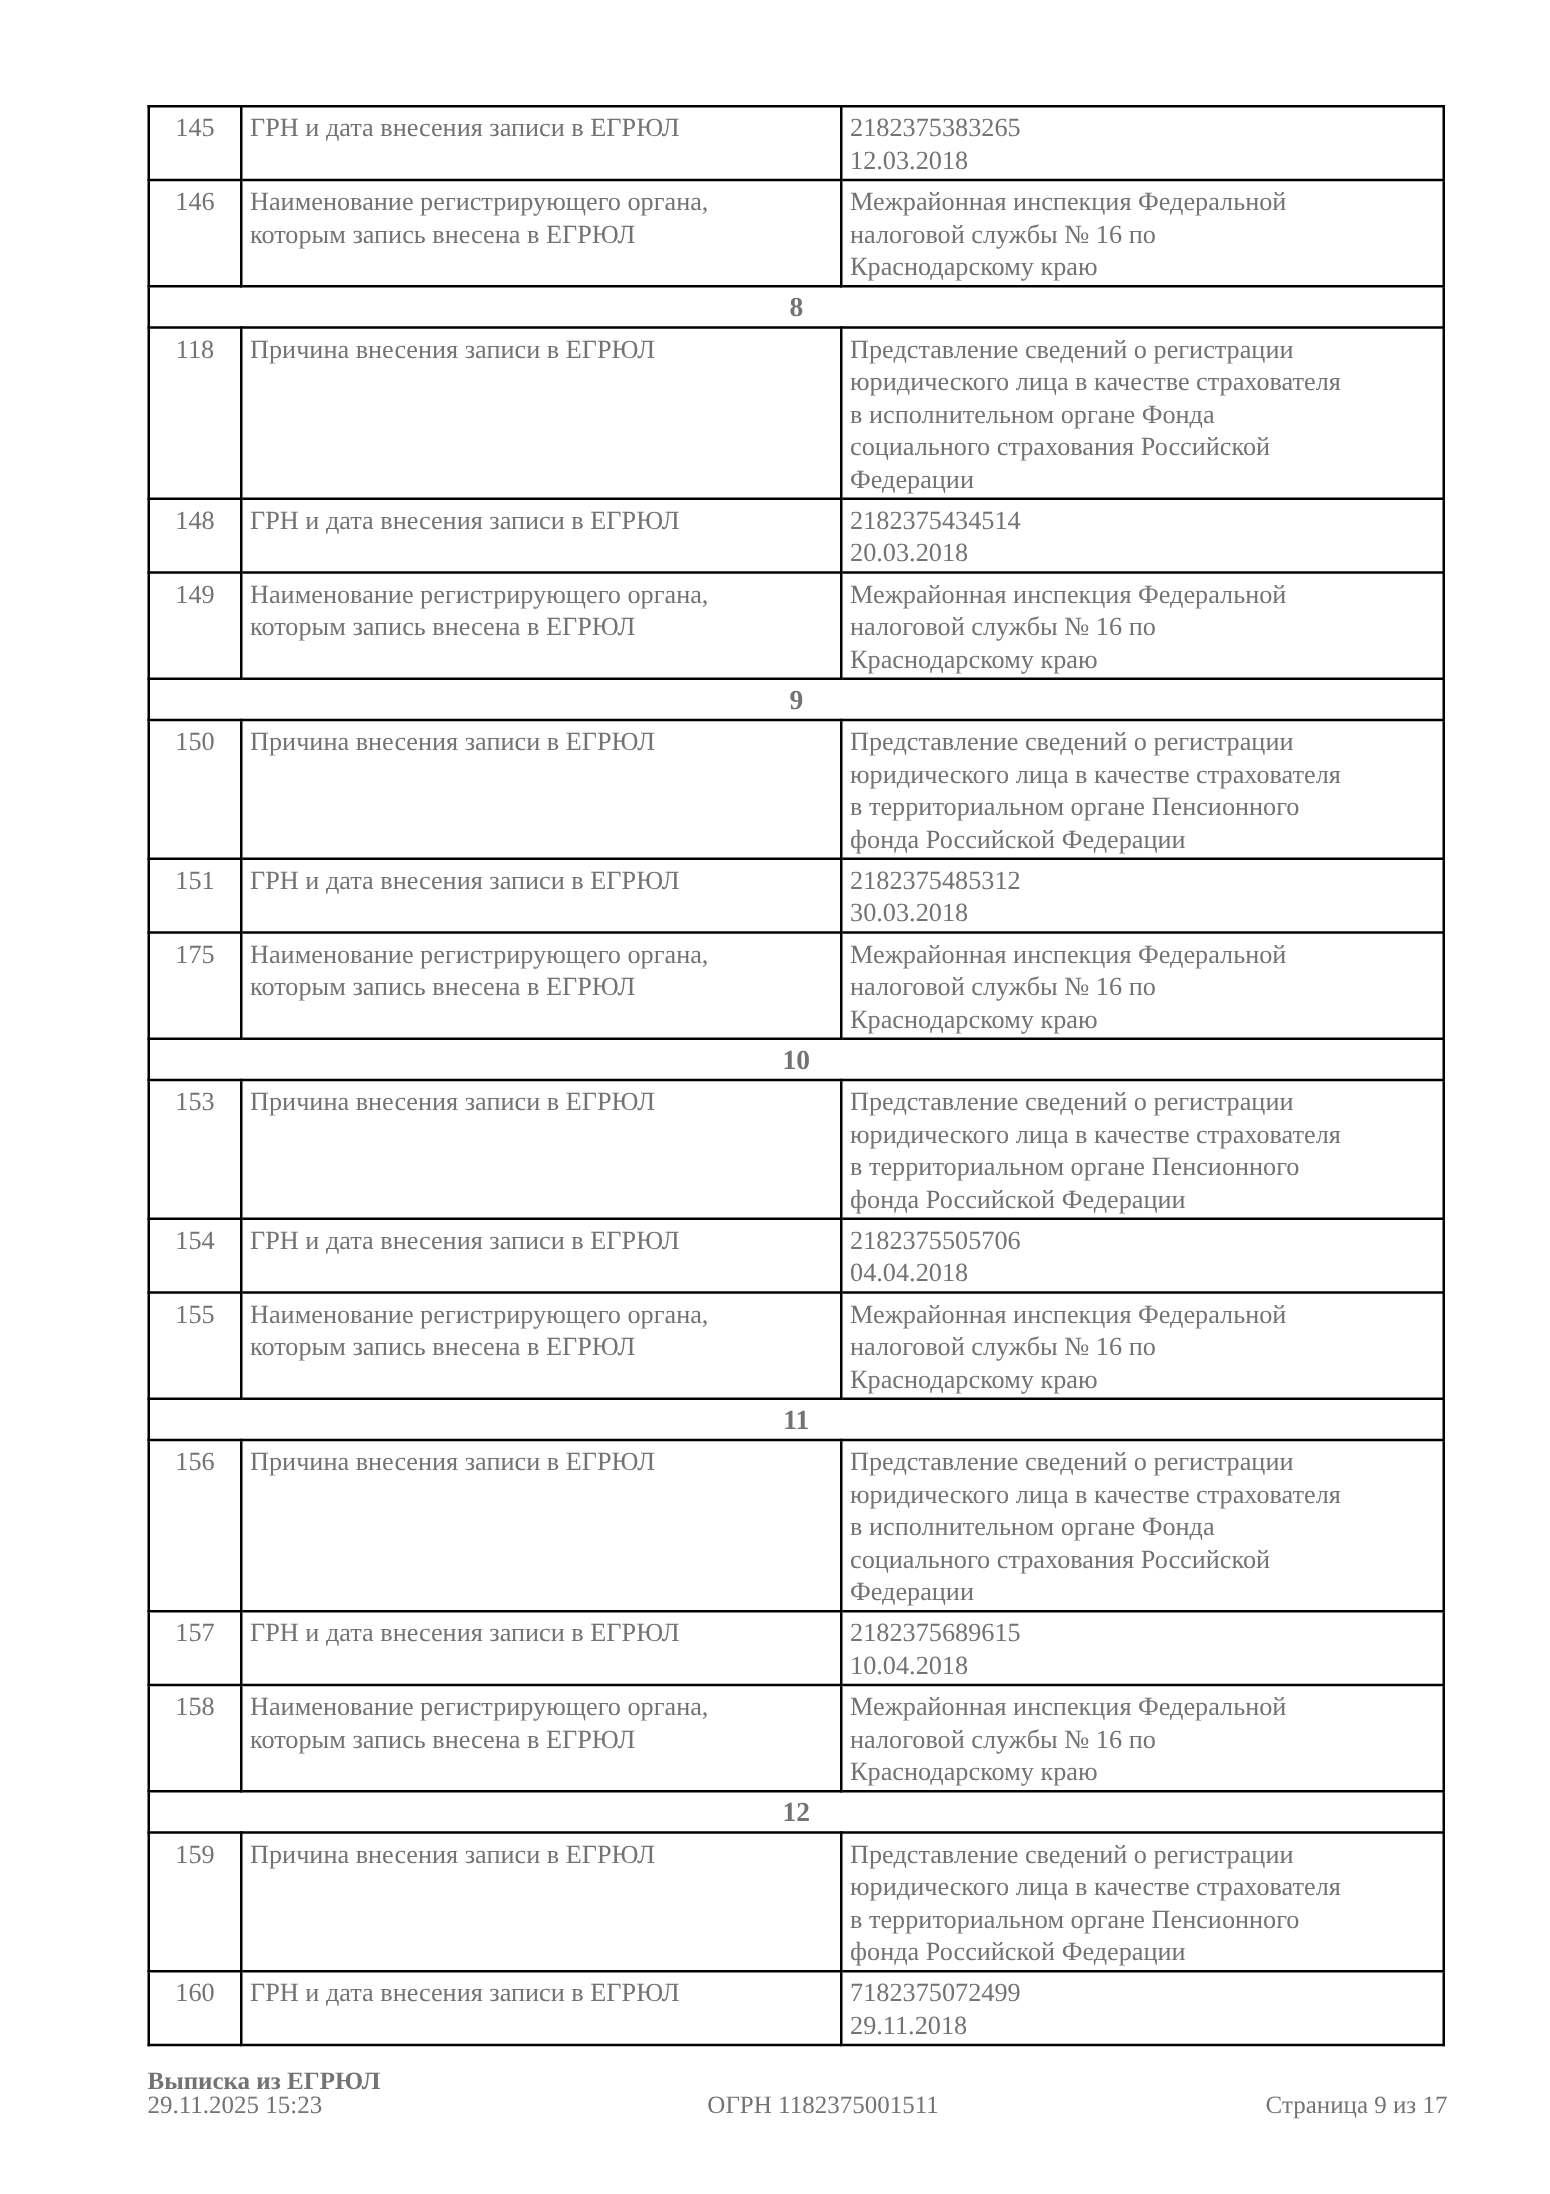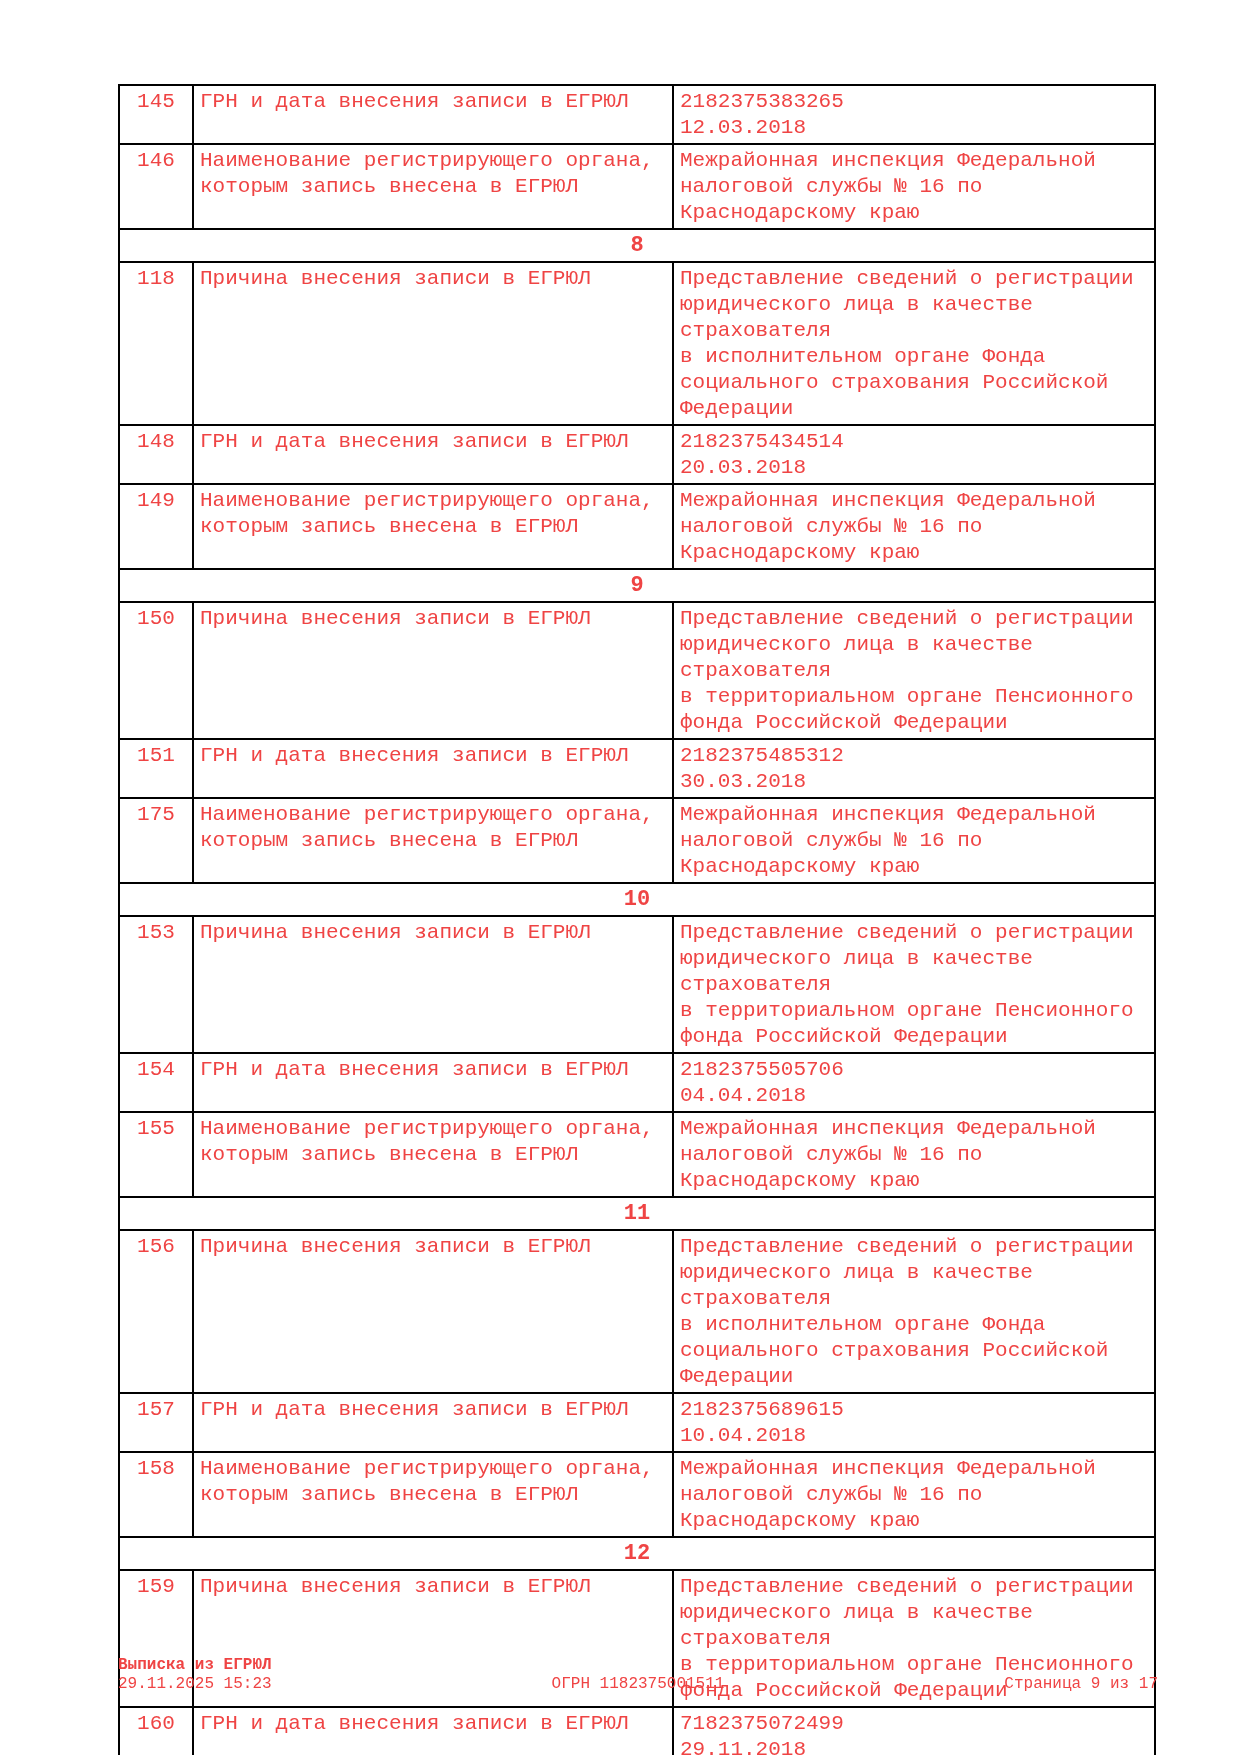--- a/index.html
+++ b/index.html
@@ -5,22 +5,22 @@
   html, body {
     margin: 0;
     padding: 0;
     background: #ffffff;
   }
   .page {
     position: relative;
     width: 1240px;
     height: 1755px;
     background: #ffffff;
-    font-family: Liberation Mono, monospace;
-    color: #ef4444;
+    font-family: Liberation Serif, serif;
+    color: #737373;
   }
   table.egrul {
     position: absolute;
     left: 118px;
     top: 84px;
     width: 1036px;
     border-collapse: collapse;
     table-layout: fixed;
     font-size: 21px;
   }
@@ -45,21 +45,21 @@
     line-height: 26px;
   }
   .footer {
     position: absolute;
     left: 118px;
     top: 1656px;
     width: 1040px;
     display: flex;
     justify-content: space-between;
     align-items: flex-end;
-    font-size: 16px;
+    font-size: 20px;
     line-height: 19px;
     gap: 40px;
   }
   .footer-left .doc-title {
     font-weight: bold;
   }
   .footer-center {
     text-align: right;
   }
   .footer-right {

